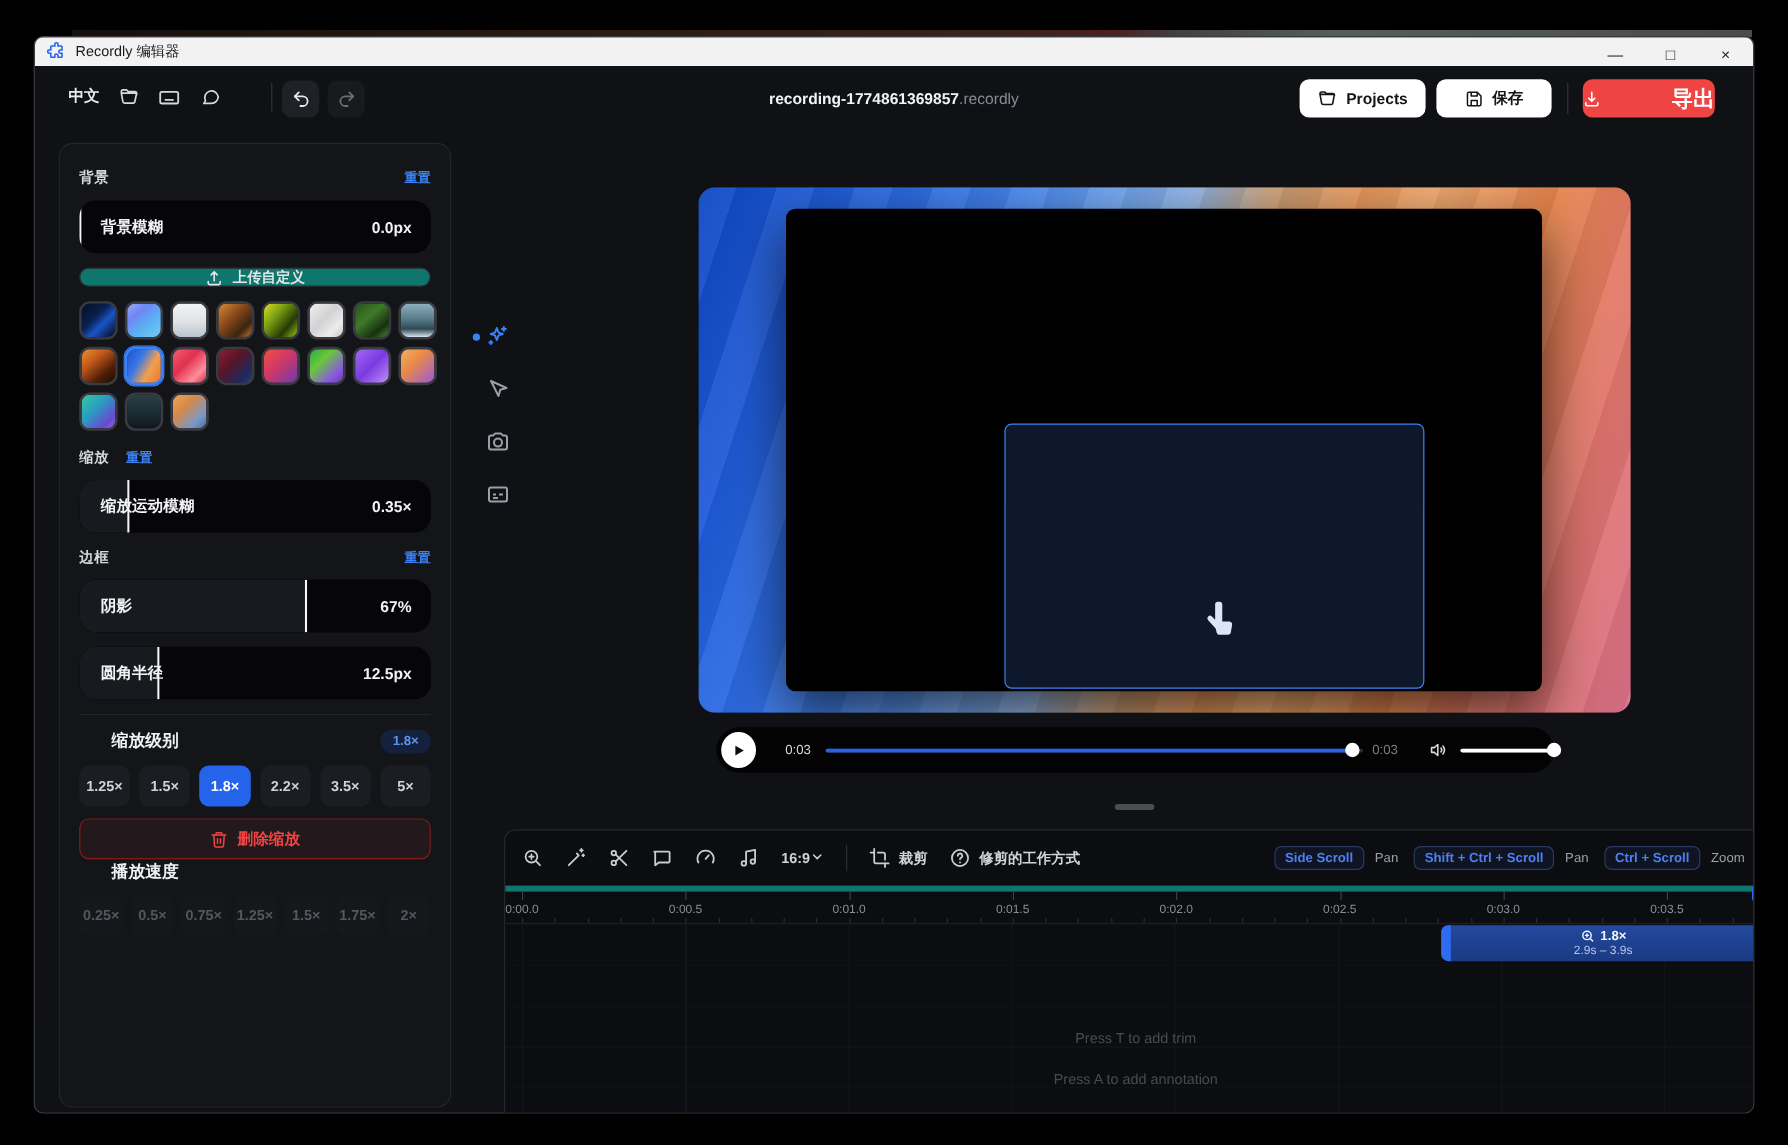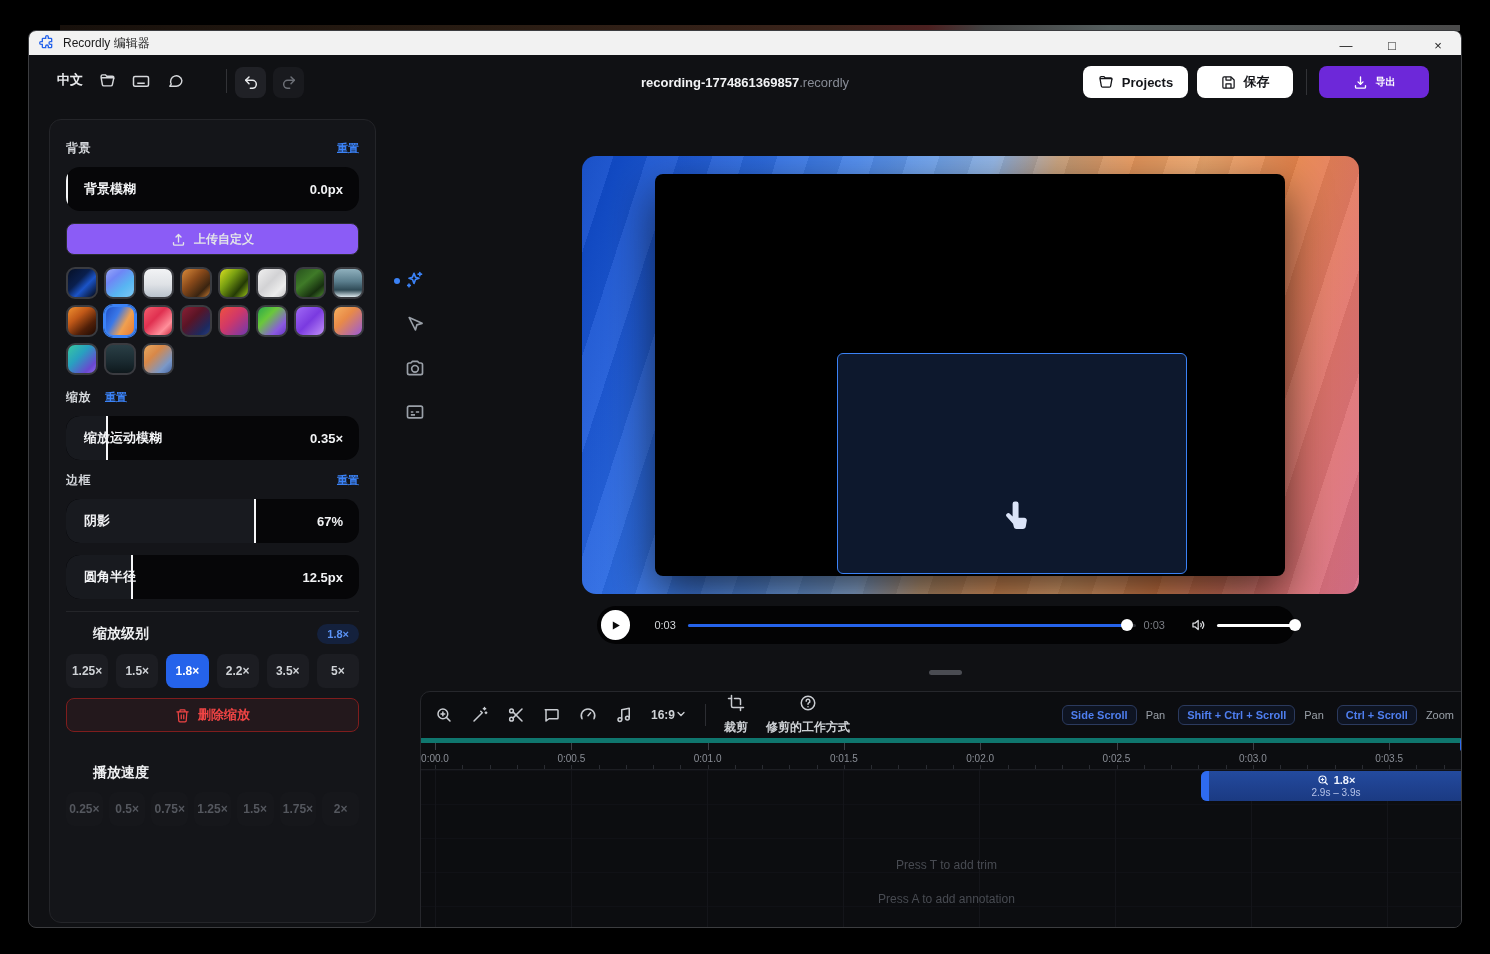--- a/index.html
+++ b/index.html
@@ -25,60 +25,60 @@
   .ic-btn { display:flex; align-items:center; justify-content:center; color:#d6d8db; }
   .sep-v { position:absolute; width:1px; background:#323337; }
   .undo-btn { position:absolute; width:31px; height:31px; border-radius:8px; background:#202126;
     display:flex; align-items:center; justify-content:center; color:#e8eaec; }
   .redo-btn { background:#191a1e; color:#6c6f76; }
   .file-title { position:absolute; top:44px; left:0; width:100%; text-align:center; font-size:13px; }
   .file-title b { color:#f2f3f5; font-weight:700; }
   .file-title span { color:#878c96; font-weight:400; }
   .btn-light { position:absolute; height:32px; background:#fff; border-radius:8px; display:flex;
     align-items:center; justify-content:center; gap:8px; color:#141519; font-size:13px; font-weight:700; }
-  .btn-primary { position:absolute; height:32px; background:#6d28d9; border-radius:8px; display:flex;
-    align-items:center; justify-content:center; gap:8px; color:#fff; font-size:10px; font-weight:700; }
+  .btn-primary { position:absolute; height:32px; background:#ef4444; border-radius:8px; display:flex;
+    align-items:center; justify-content:space-between; gap:8px; color:#fff; font-size:18px; font-weight:700; }
 
   
   .sidebar { position:absolute; left:20px; top:88px; width:327px; height:804px; background:#141519;
     border:1px solid #242529; border-radius:12px; padding:14px 16px; overflow:hidden; }
   .sec-row { display:flex; align-items:center; margin:6px 0 10px; }
   .sec-label { font-size:12px; font-weight:700; color:#d4d7db; letter-spacing:.5px; }
   .reset-link { font-size:11px; font-weight:700; color:#3b82f6; }
   .reset-right { margin-left:auto; }
   .reset-near { margin-left:14px; }
   .slider { position:relative; height:44px; background:#060608; border-radius:14px; overflow:hidden;
     display:flex; align-items:center; margin-bottom:12px; }
   .slider .fill { position:absolute; left:0; top:0; bottom:0; background:#181a1f;
     border-right:2px solid #f5f6f8; border-radius:14px 0 0 14px; }
   .slider .lab { position:relative; margin-left:18px; font-size:13px; font-weight:700; color:#f2f3f5; }
   .slider .val { position:relative; margin-left:auto; margin-right:16px; font-size:13px; font-weight:700; color:#f2f3f5; }
   .tabs { display:flex; height:34px; background:#0a0b0e; border:1px solid #24252a; border-radius:17px;
     padding:3px; margin:4px 0 14px; }
   .tab { flex:1; display:flex; align-items:center; justify-content:center; font-size:12px; font-weight:700;
     color:#c3c6cb; border-radius:13px; }
   .tab.active { background:#2563eb; color:#fff; }
-  .upload-btn { height:32px; border:1px solid #2b2c31; background:#8b5cf6; border-radius:8px; display:flex;
+  .upload-btn { height:16px; border:1px solid #2b2c31; background:#0f766e; border-radius:8px; display:flex;
     align-items:center; justify-content:center; gap:8px; color:#e3e5e8; font-size:12px; font-weight:700; margin-bottom:12px; }
   .thumb-grid { display:grid; grid-template-columns:repeat(8,1fr); gap:6px; margin-bottom:14px; }
   .thumb { width:32px; height:32px; border-radius:9px; border:2px solid #3a3b40; }
   .thumb.selected { border-color:#3b82f6; box-shadow:0 0 0 1px #3b82f6; }
   .divider { height:1px; background:#242529; margin:10px 0 12px; }
   .zl-head { display:flex; align-items:center; margin:2px 0 10px;padding-left:27px; }
   .zl-title { font-size:14px; font-weight:700; color:#f0f1f3; }
   .zl-badge { margin-left:auto; background:#14213d; color:#5b93f5; font-size:11px; font-weight:700;
     border-radius:10px; padding:4px 10px; }
   .opt-grid { display:grid; gap:8px; margin-bottom:10px; }
   .opt-btn { height:34px; background:#1c1d22; border-radius:8px; display:flex; align-items:center;
     justify-content:center; font-size:12px; font-weight:700; color:#cfd2d6; }
   .opt-btn.active { background:#2563eb; color:#fff; }
   .opt-btn.dim { background:#16171b; color:#54575e; }
   .delete-btn { height:34px; border:1px solid #7f1d1d; background:rgba(239,68,68,.07); border-radius:8px;
     display:flex; align-items:center; justify-content:center; gap:8px; color:#ef4444; font-size:13px; font-weight:700;
-    margin-bottom:32px; }
+    margin-bottom:2px; }
 
   
   .rail-ic { position:absolute; width:20px; height:20px; color:#9aa0a8; }
   .rail-dot { position:absolute; width:6px; height:6px; border-radius:50%; background:#3b82f6; }
 
   
   .preview { position:absolute; left:553px; top:125px; width:777px; height:438px; border-radius:14px; overflow:hidden;
     background:
       repeating-linear-gradient(108deg, rgba(255,255,255,.06) 0 30px, rgba(0,0,0,.05) 30px 62px),
       linear-gradient(108deg,#0c46c4 0%,#1e5ad8 10%,#2f6fe6 20%,#4c8af0 30%,#6ea3ef 38%,#8fb4e6 45%,#c9a07a 52%,#eb9a5e 60%,#f2ab70 68%,#e8854d 78%,#e2766b 88%,#d9708a 100%); }
@@ -102,21 +102,21 @@
   .drag-handle { position:absolute; left:900px; top:639px; width:33px; height:5px; background:#4a4c52; border-radius:3px; }
 
   
   .timeline { position:absolute; left:391px; top:660px; width:1053px; height:249px; background:#0c0d10;
     border:1px solid #26272c; border-radius:10px; overflow:hidden; }
   .tl-toolbar { position:absolute; left:0; top:0; right:0; height:46px; display:flex; align-items:center;
     padding:0 14px; gap:18px; color:#c9ccd1; }
   .tl-ic { width:18px; height:18px; color:#c9ccd1; }
   .aspect { display:flex; gap:0; font-size:12px; font-weight:700; color:#cfd2d6; }
   .tl-sep { width:1px; height:22px; background:#2c2d32; }
-  .tl-lab-btn { display:flex; align-items:center; gap:7px; font-size:12px; font-weight:700; color:#cfd2d6;flex-direction:column; }
+  .tl-lab-btn { display:flex; align-items:flex-end; gap:7px; font-size:12px; font-weight:700; color:#cfd2d6; }
   .shortcuts { margin-left:auto; display:flex; align-items:center; gap:9px; }
   .kbd-badge { border:1px solid #2b3a5e; background:#0e1422; color:#4f7ff0; font-size:11px; font-weight:700;
     border-radius:6px; padding:3px 8px; }
   .kbd-action { font-size:11px; color:#9aa0a8; margin-right:4px; }
   .ruler { position:absolute; left:0; top:46px; right:0; height:32px; border-top:5px solid #0f766e;
     border-bottom:1px solid #1d1e23; }
   .tick-major { position:absolute; top:0; width:1px; height:7px; background:#3d3f46; }
   .tick-label { position:absolute; top:10px; transform:translateX(-50%); font-size:10px; color:#8a8e96; white-space:nowrap; }
   .tick-minor { position:absolute; bottom:0; width:1px; height:4px; background:#2a2c32; }
   .track { position:absolute; left:0; top:78px; right:0; bottom:0;

